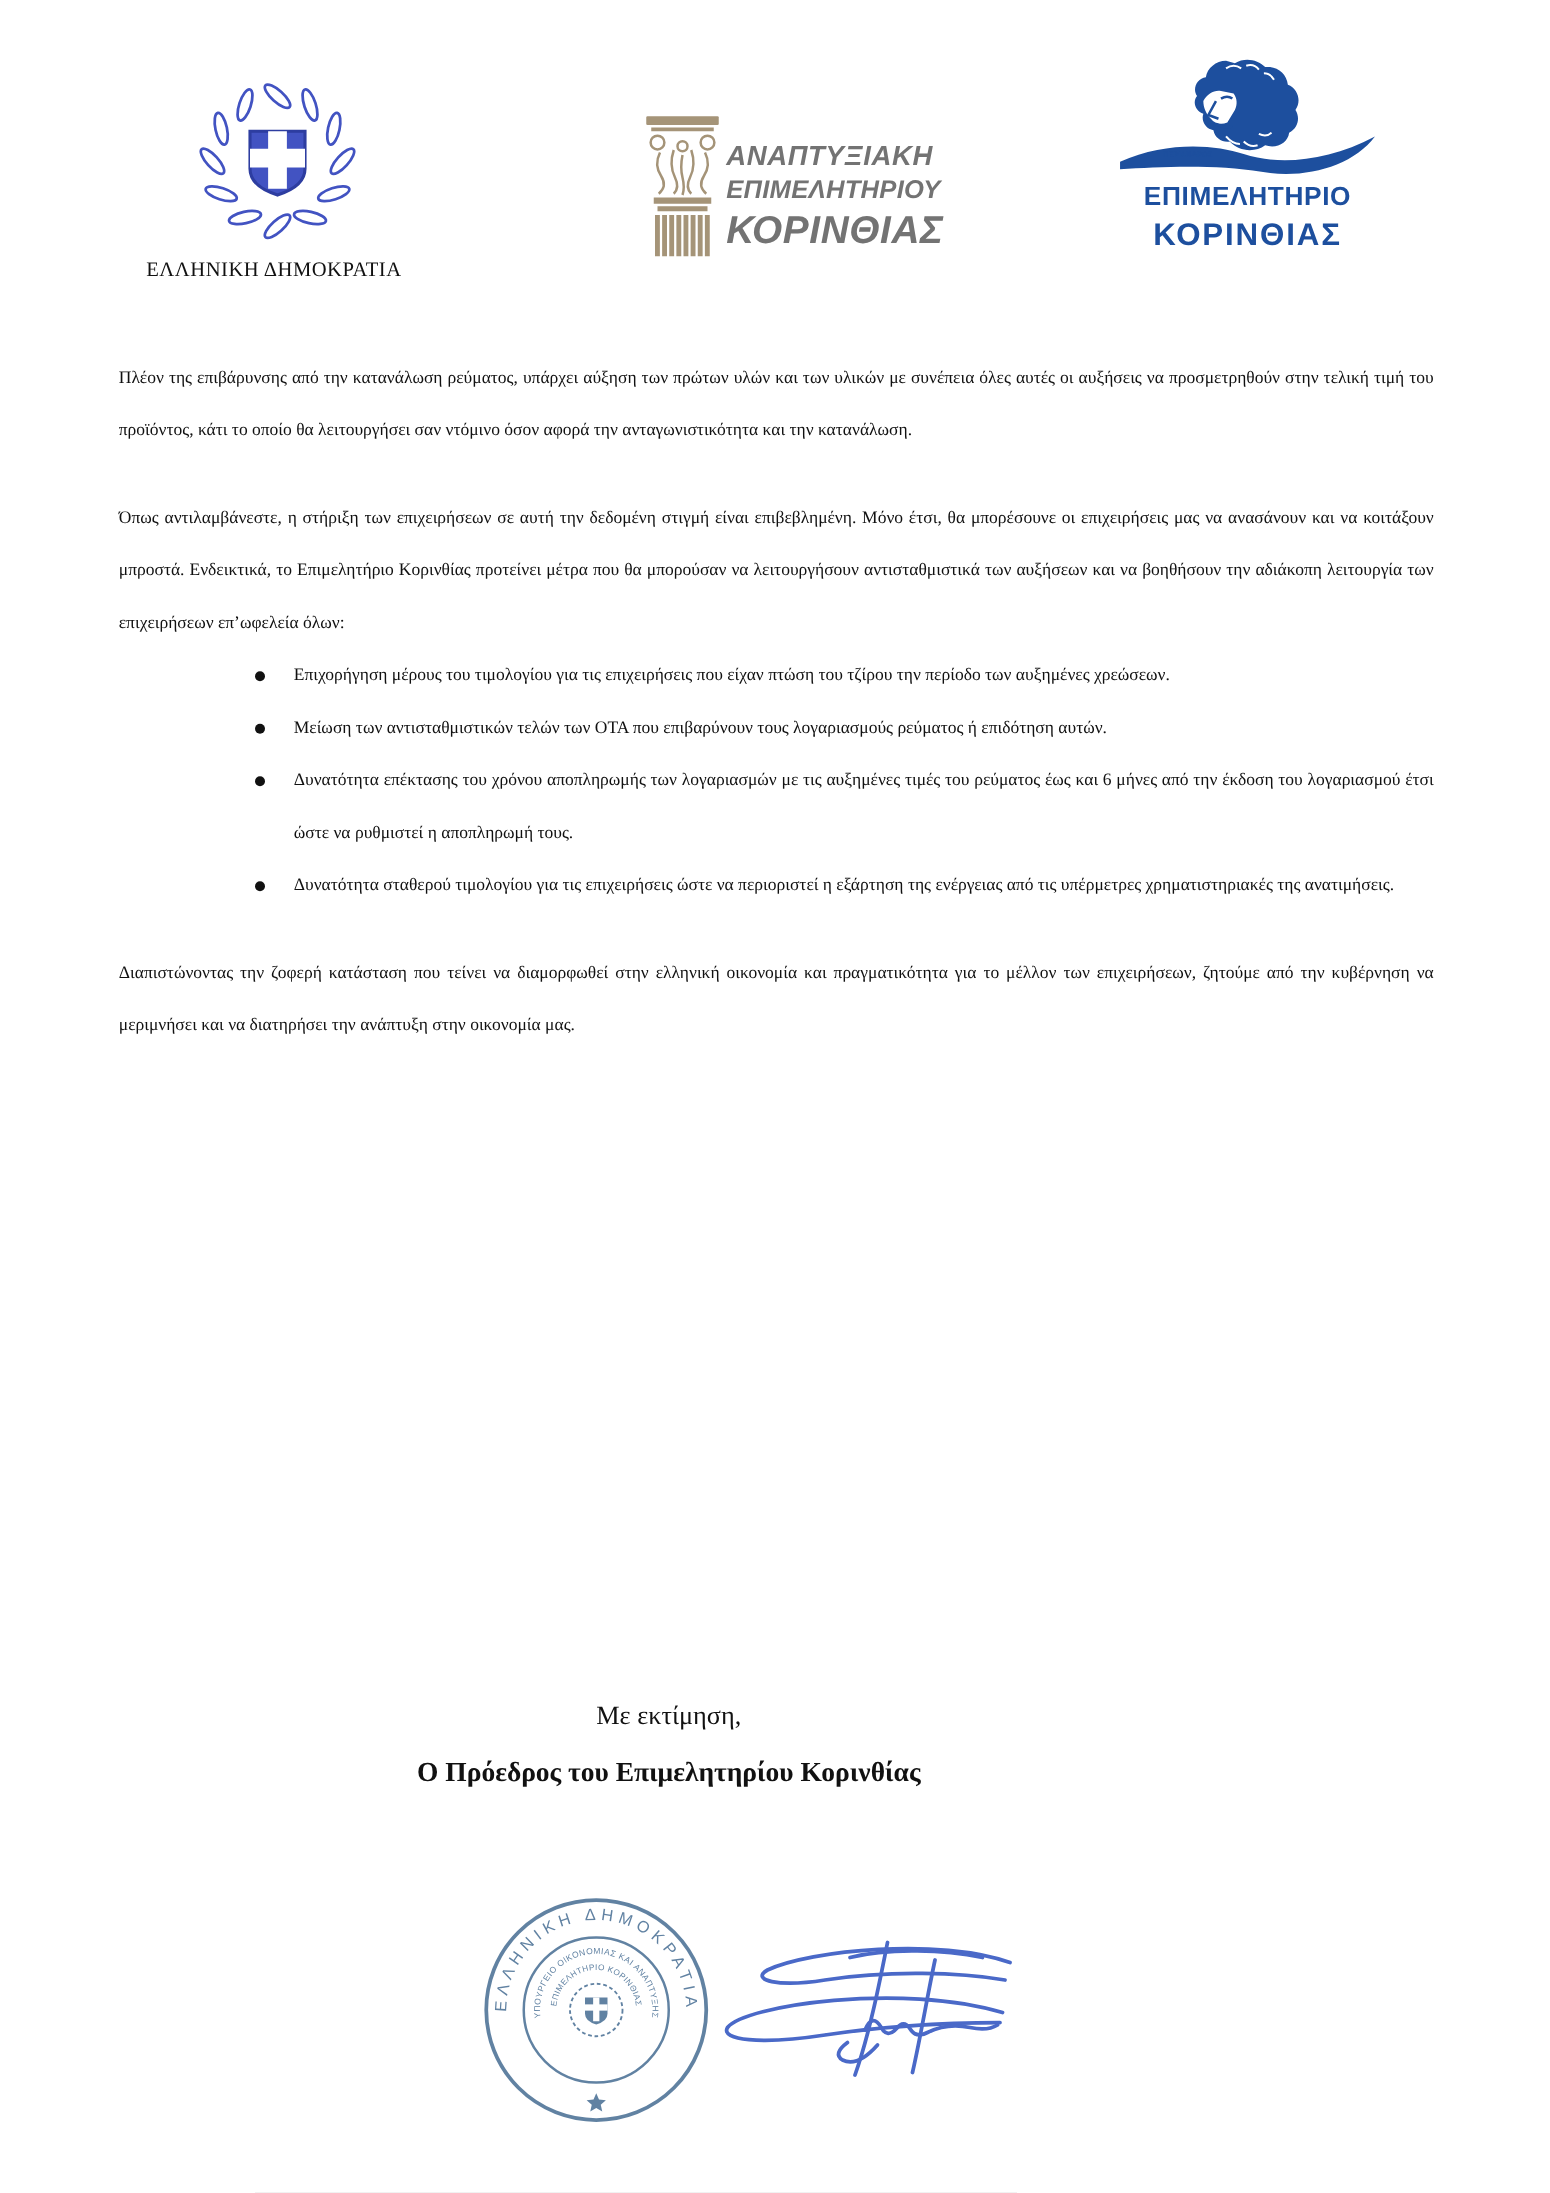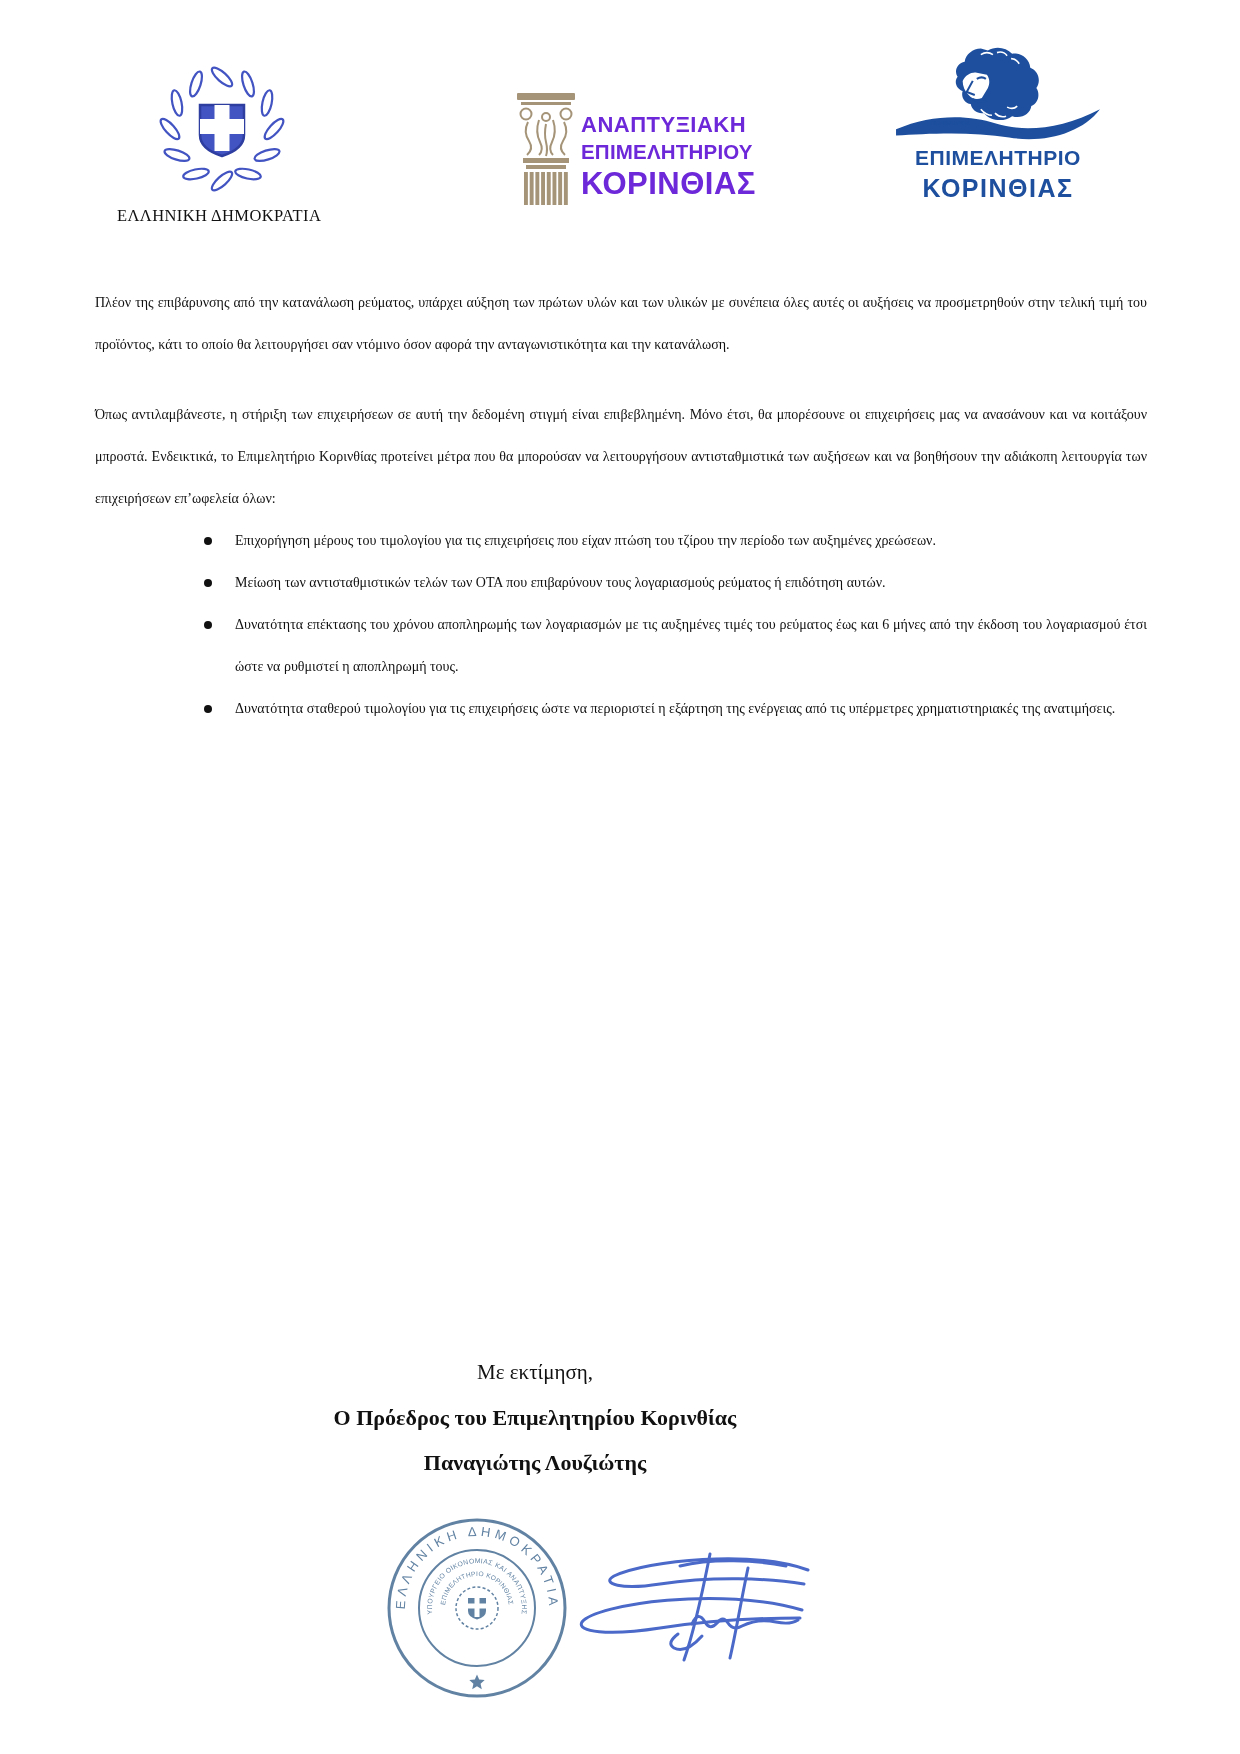--- a/index.html
+++ b/index.html
@@ -13,21 +13,21 @@
   .emblem-left { position:absolute; left:152px; top:64px; width:140px; height:134px; }
   .caption-left {
     position:absolute; left:117px; top:206px; width:260px;
     font-size:16.5px; letter-spacing:0.4px; color:#111;
   }
 
   .logo-center { position:absolute; left:514px; top:90px; display:flex; gap:3px; }
   .logo-center .col-icon { width:64px; height:116px; flex:none; }
   .logo-center .txt {
     font-family:"Liberation Sans", sans-serif; font-weight:bold;
-    color:#6d28d9; line-height:1; padding-top:24px;
+    color:#737373; line-height:1; padding-top:24px;font-style:italic;
   }
   .lc1 { font-size:22px; letter-spacing:0.5px; }
   .lc2 { font-size:20.5px; margin-top:6px; letter-spacing:0.2px; }
   .lc3 { font-size:31px; margin-top:5px; letter-spacing:0.5px; }
 
   .logo-right {
     position:absolute; left:878px; top:42px; width:240px; text-align:center;
     font-family:"Liberation Sans", sans-serif; font-weight:bold; color:#1d4f9e;
   }
   .logo-right svg.bust { width:212px; height:102px; display:block; margin:0 auto; }
@@ -142,26 +142,26 @@
 
   <main class="letter-body">
     <p>Πλέον της επιβάρυνσης από την κατανάλωση ρεύματος, υπάρχει αύξηση των πρώτων υλών και των υλικών με συνέπεια όλες αυτές οι αυξήσεις να προσμετρηθούν στην τελική τιμή του προϊόντος, κάτι το οποίο θα λειτουργήσει σαν ντόμινο όσον αφορά την ανταγωνιστικότητα και την κατανάλωση.</p>
     <p class="tight">Όπως αντιλαμβάνεστε, η στήριξη των επιχειρήσεων σε αυτή την δεδομένη στιγμή είναι επιβεβλημένη. Μόνο έτσι, θα μπορέσουνε οι επιχειρήσεις μας να ανασάνουν και να κοιτάξουν μπροστά. Ενδεικτικά, το Επιμελητήριο Κορινθίας προτείνει μέτρα που θα μπορούσαν να λειτουργήσουν αντισταθμιστικά των αυξήσεων και να βοηθήσουν την αδιάκοπη λειτουργία των επιχειρήσεων επ’ωφελεία όλων:</p>
     <ul class="bullets">
       <li><span class="dot"></span><span>Επιχορήγηση μέρους του τιμολογίου για τις επιχειρήσεις που είχαν πτώση του τζίρου την περίοδο των αυξημένες χρεώσεων.</span></li>
       <li><span class="dot"></span><span>Μείωση των αντισταθμιστικών τελών των ΟΤΑ που επιβαρύνουν τους λογαριασμούς ρεύματος ή επιδότηση αυτών.</span></li>
       <li><span class="dot"></span><span>Δυνατότητα επέκτασης του χρόνου αποπληρωμής των λογαριασμών με τις αυξημένες  τιμές του ρεύματος έως και 6 μήνες από την έκδοση του λογαριασμού έτσι ώστε να ρυθμιστεί η αποπληρωμή τους.</span></li>
       <li><span class="dot"></span><span>Δυνατότητα σταθερού τιμολογίου για τις επιχειρήσεις ώστε να περιοριστεί η εξάρτηση της ενέργειας από τις υπέρμετρες χρηματιστηριακές της ανατιμήσεις.</span></li>
     </ul>
+    <p>Διαπιστώνοντας την ζοφερή κατάσταση που τείνει να διαμορφωθεί στην ελληνική οικονομία και πραγματικότητα για το μέλλον των επιχειρήσεων, ζητούμε από την  κυβέρνηση να μεριμνήσει και να διατηρήσει την ανάπτυξη στην οικονομία μας.</p>
   </main>
 
   <section class="signoff">
     <div>Με εκτίμηση,</div>
     <div class="bold">Ο Πρόεδρος του Επιμελητηρίου Κορινθίας</div>
-    <div class="bold">Παναγιώτης Λουζιώτης</div>
   </section>
 
   <svg class="stamp" viewBox="0 0 184 184" xmlns="http://www.w3.org/2000/svg">
     <defs>
       <path id="arcOuter" d="M21.1,104.5 A72,72 0 1 1 162.9,104.5" fill="none"></path>
       <path id="arcMid" d="M53,114.5 A45,45 0 1 1 131,114.5" fill="none"></path>
       <path id="arcInner" d="M64.3,108 A32,32 0 1 1 119.7,108" fill="none"></path>
     </defs>
     <g fill="none" stroke="#54789b">
       <circle cx="92" cy="92" r="88" stroke-width="3"></circle>

